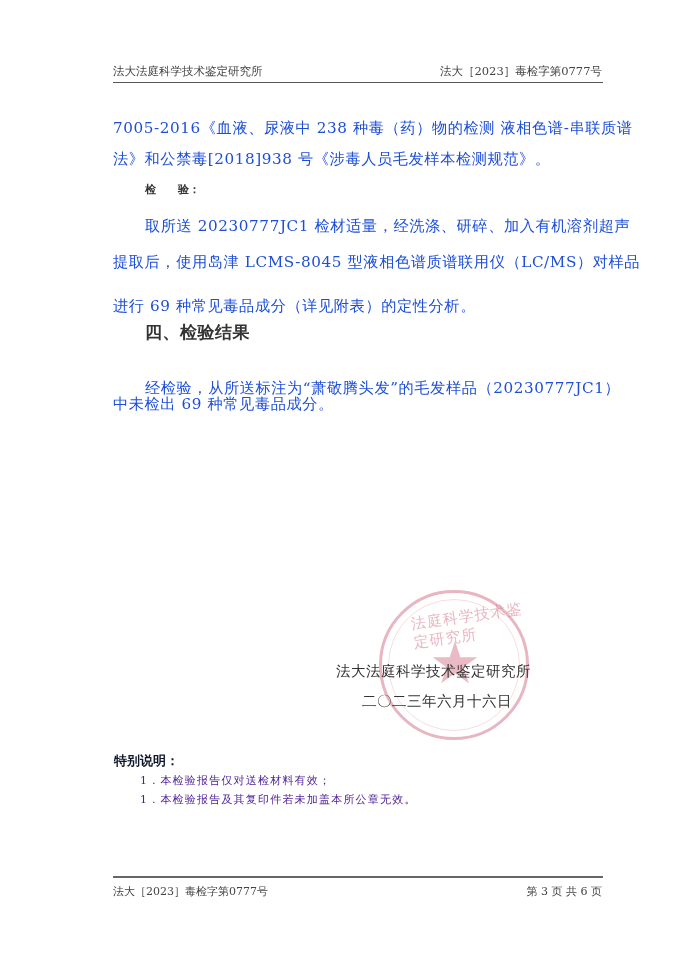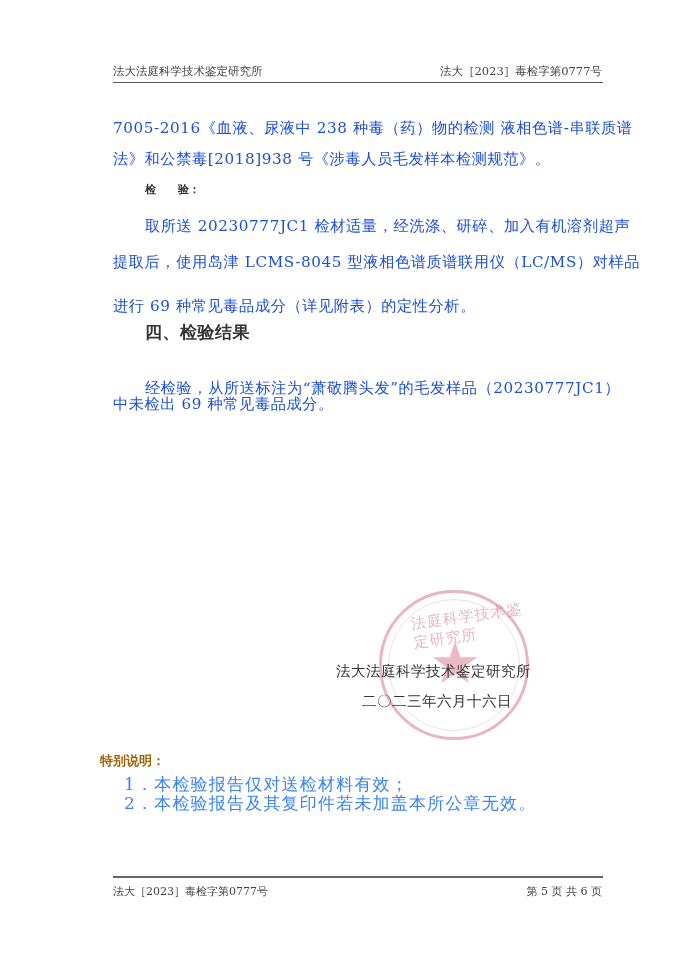--- a/index.html
+++ b/index.html
@@ -10,22 +10,22 @@
     .abs { position: absolute; white-space: nowrap; }
     .hdr-text { font-size: 11.5px; color: #444; top: 64px; }
     .hdr-line { left: 113px; width: 490px; top: 82px; height: 1px; background: #555; }
     .ftr-line { left: 113px; width: 490px; top: 876px; height: 2px; background: #666; }
     .ftr-text { font-size: 11px; color: #444; top: 884px; }
     .body-line { font-size: 15.2px; left: 113px; letter-spacing: 0.6px; color: #1d4ed8; }
     .indent { left: 145px; }
     .section-title { font-family: "DejaVu Sans", "Liberation Sans", sans-serif; font-size: 17px; font-weight: bold; left: 145px; color: #333; letter-spacing: 0.5px; }
     .sub-title { font-size: 11px; font-weight: bold; left: 145px; color: #333; }
     .sig { font-size: 14.5px; color: #333; letter-spacing: 0.5px; }
-    .note-title { font-family: "DejaVu Sans", "Liberation Sans", sans-serif; font-size: 13px; font-weight: bold; left: 100px; top: 752px; color: #a16207; }
-    .note-item { font-size: 17px; left: 124px; color: #3b82f6; letter-spacing: 1.2px; }
+    .note-title { font-family: "DejaVu Sans", "Liberation Sans", sans-serif; font-size: 13px; font-weight: bold; left: 114px; top: 752px; color: #0f172a; }
+    .note-item { font-size: 11px; left: 140px; color: #4c1d95; letter-spacing: 1.2px; }
     .stamp {
       position: absolute; left: 379px; top: 590px; width: 150px; height: 150px;
       border: 3px solid rgba(214,120,140,0.55); border-radius: 50%;
       box-sizing: border-box;
     }
     .stamp-inner {
       position: absolute; left: 6px; top: 6px; right: 6px; bottom: 6px;
       border-radius: 50%; border: 1px solid rgba(214,120,140,0.25);
     }
     .stamp-star {
@@ -61,17 +61,17 @@
   <div class="stamp-inner"></div>
   <div class="stamp-text">法庭科学技术鉴定研究所</div>
   <div class="stamp-star">★</div>
 </div>
 
 <div class="abs sig" style="left:336px; top:662px;">法大法庭科学技术鉴定研究所</div>
 <div class="abs sig" style="left:362px; top:692px;">二〇二三年六月十六日</div>
 
 <div class="abs note-title">特别说明：</div>
 <div class="abs note-item" style="top:773px;">1．本检验报告仅对送检材料有效；</div>
-<div class="abs note-item" style="top:792px;">2．本检验报告及其复印件若未加盖本所公章无效。</div>
+<div class="abs note-item" style="top:792px;">1．本检验报告及其复印件若未加盖本所公章无效。</div>
 
 <div class="abs ftr-line"></div>
 <div class="abs ftr-text" style="left:113px;">法大［2023］毒检字第0777号</div>
-<div class="abs ftr-text" style="right:88px;">第 5 页 共 6 页</div>
+<div class="abs ftr-text" style="right:88px;">第 3 页 共 6 页</div>
 
 </body></html>

